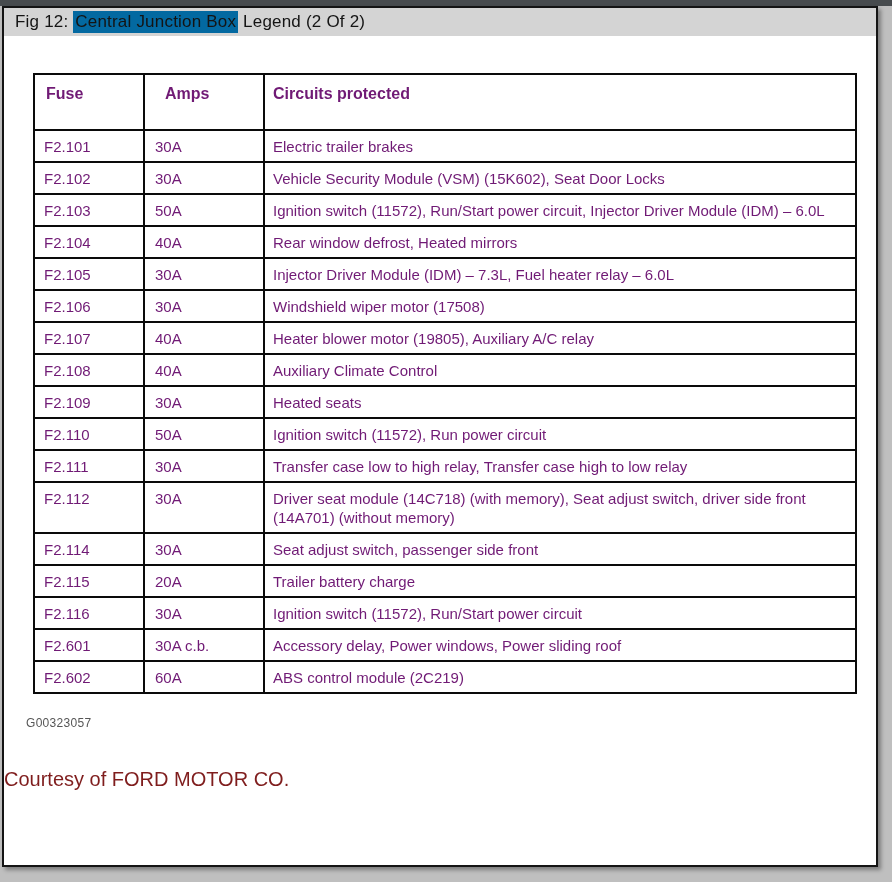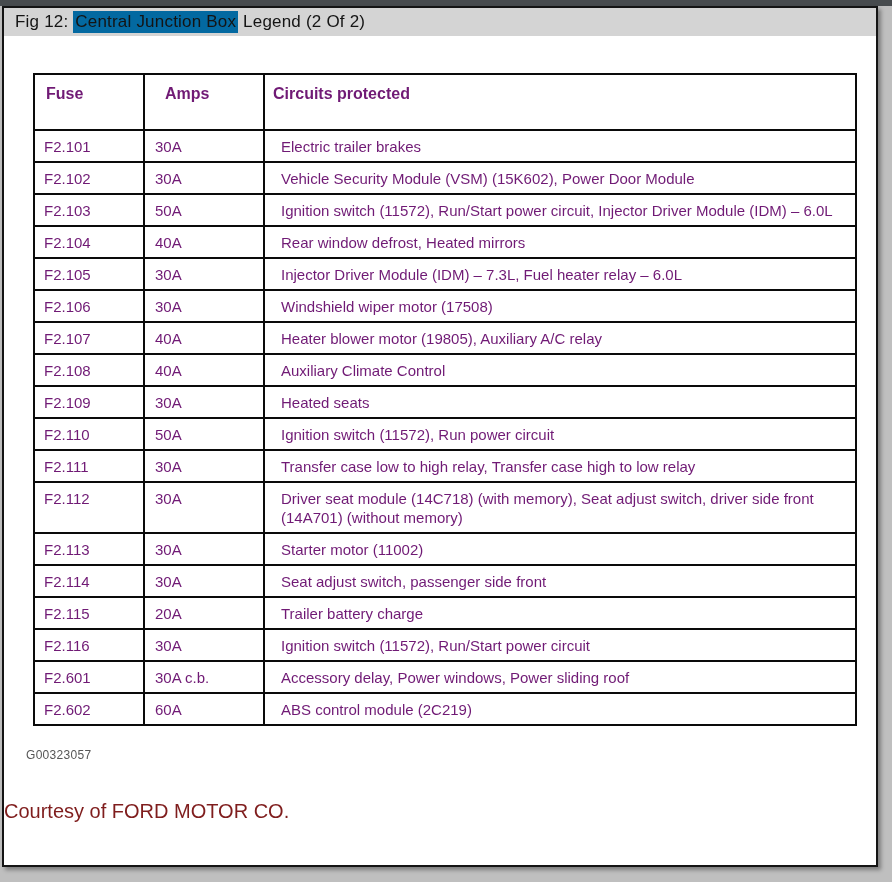--- a/index.html
+++ b/index.html
@@ -64,21 +64,21 @@
     font-size: 16px;
     font-weight: bold;
     padding-top: 9px;
   }
   table.fuse-table thead th.h-fuse { padding-left: 11px; }
   table.fuse-table thead th.h-amps { padding-left: 20px; }
   table.fuse-table thead th.h-circ { padding-left: 8px; }
   table.fuse-table tbody td { height: 32px; }
   table.fuse-table tbody td.cell-fuse { padding-left: 9px; }
   table.fuse-table tbody td.cell-amps { padding-left: 10px; }
-  table.fuse-table tbody td.cell-circ { padding-left: 16px; margin-left: 20px; }
+  table.fuse-table tbody td.cell-circ { padding-left: 8px; margin-left: 20px; }
 
   .g-number {
     margin: 22px 0 0 22px;
     font-size: 12px;
     color: #565656;
     letter-spacing: 0.3px;
   }
   .courtesy {
     margin-top: 38px;
     text-align: left;
@@ -113,21 +113,21 @@
         </thead>
         <tbody>
             <tr>
     <td class="cell-fuse">F2.101</td>
     <td class="cell-amps">30A</td>
     <td class="cell-circ">Electric trailer brakes</td>
   </tr>
             <tr>
     <td class="cell-fuse">F2.102</td>
     <td class="cell-amps">30A</td>
-    <td class="cell-circ">Vehicle Security Module (VSM) (15K602), Power Door Module</td>
+    <td class="cell-circ">Vehicle Security Module (VSM) (15K602), Seat Door Locks</td>
   </tr>
             <tr>
     <td class="cell-fuse">F2.103</td>
     <td class="cell-amps">50A</td>
     <td class="cell-circ">Ignition switch (11572), Run/Start power circuit, Injector Driver Module (IDM) – 6.0L</td>
   </tr>
             <tr>
     <td class="cell-fuse">F2.104</td>
     <td class="cell-amps">40A</td>
     <td class="cell-circ">Rear window defrost, Heated mirrors</td>
@@ -166,25 +166,20 @@
     <td class="cell-fuse">F2.111</td>
     <td class="cell-amps">30A</td>
     <td class="cell-circ">Transfer case low to high relay, Transfer case high to low relay</td>
   </tr>
             <tr>
     <td class="cell-fuse">F2.112</td>
     <td class="cell-amps">30A</td>
     <td class="cell-circ">Driver seat module (14C718) (with memory), Seat adjust switch, driver side front (14A701) (without memory)</td>
   </tr>
             <tr>
-    <td class="cell-fuse">F2.113</td>
-    <td class="cell-amps">30A</td>
-    <td class="cell-circ">Starter motor (11002)</td>
-  </tr>
-            <tr>
     <td class="cell-fuse">F2.114</td>
     <td class="cell-amps">30A</td>
     <td class="cell-circ">Seat adjust switch, passenger side front</td>
   </tr>
             <tr>
     <td class="cell-fuse">F2.115</td>
     <td class="cell-amps">20A</td>
     <td class="cell-circ">Trailer battery charge</td>
   </tr>
             <tr>

